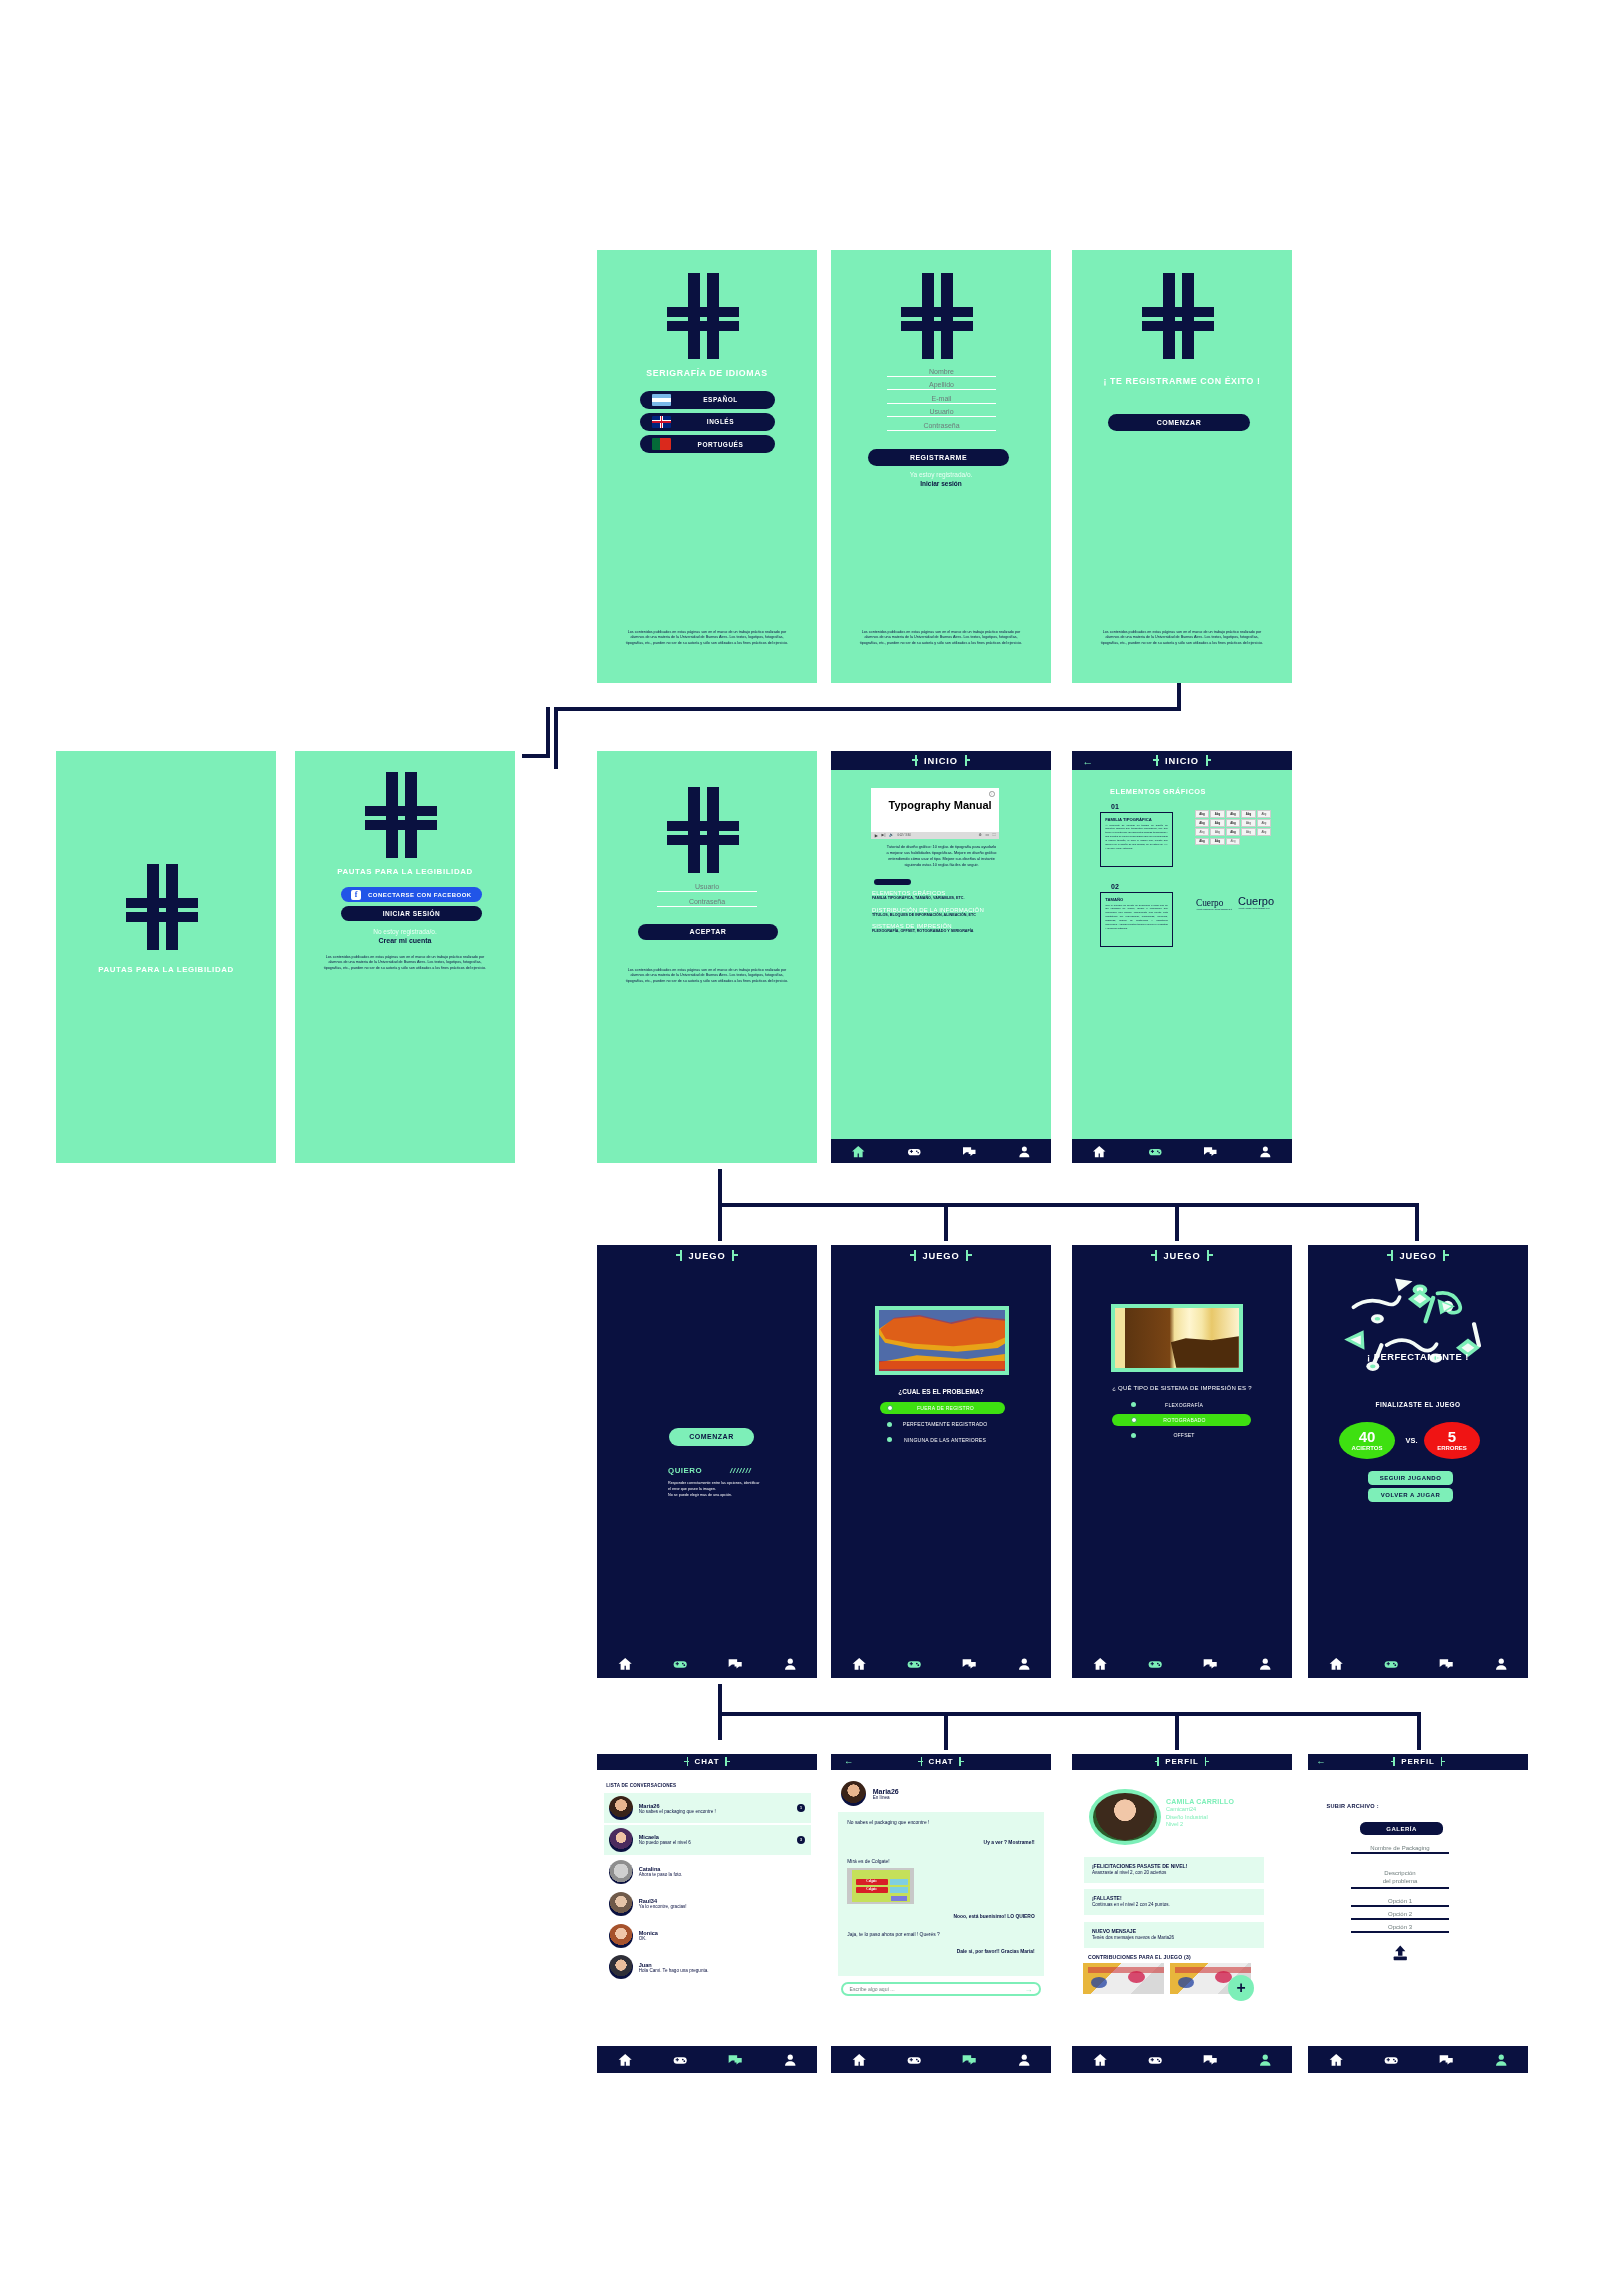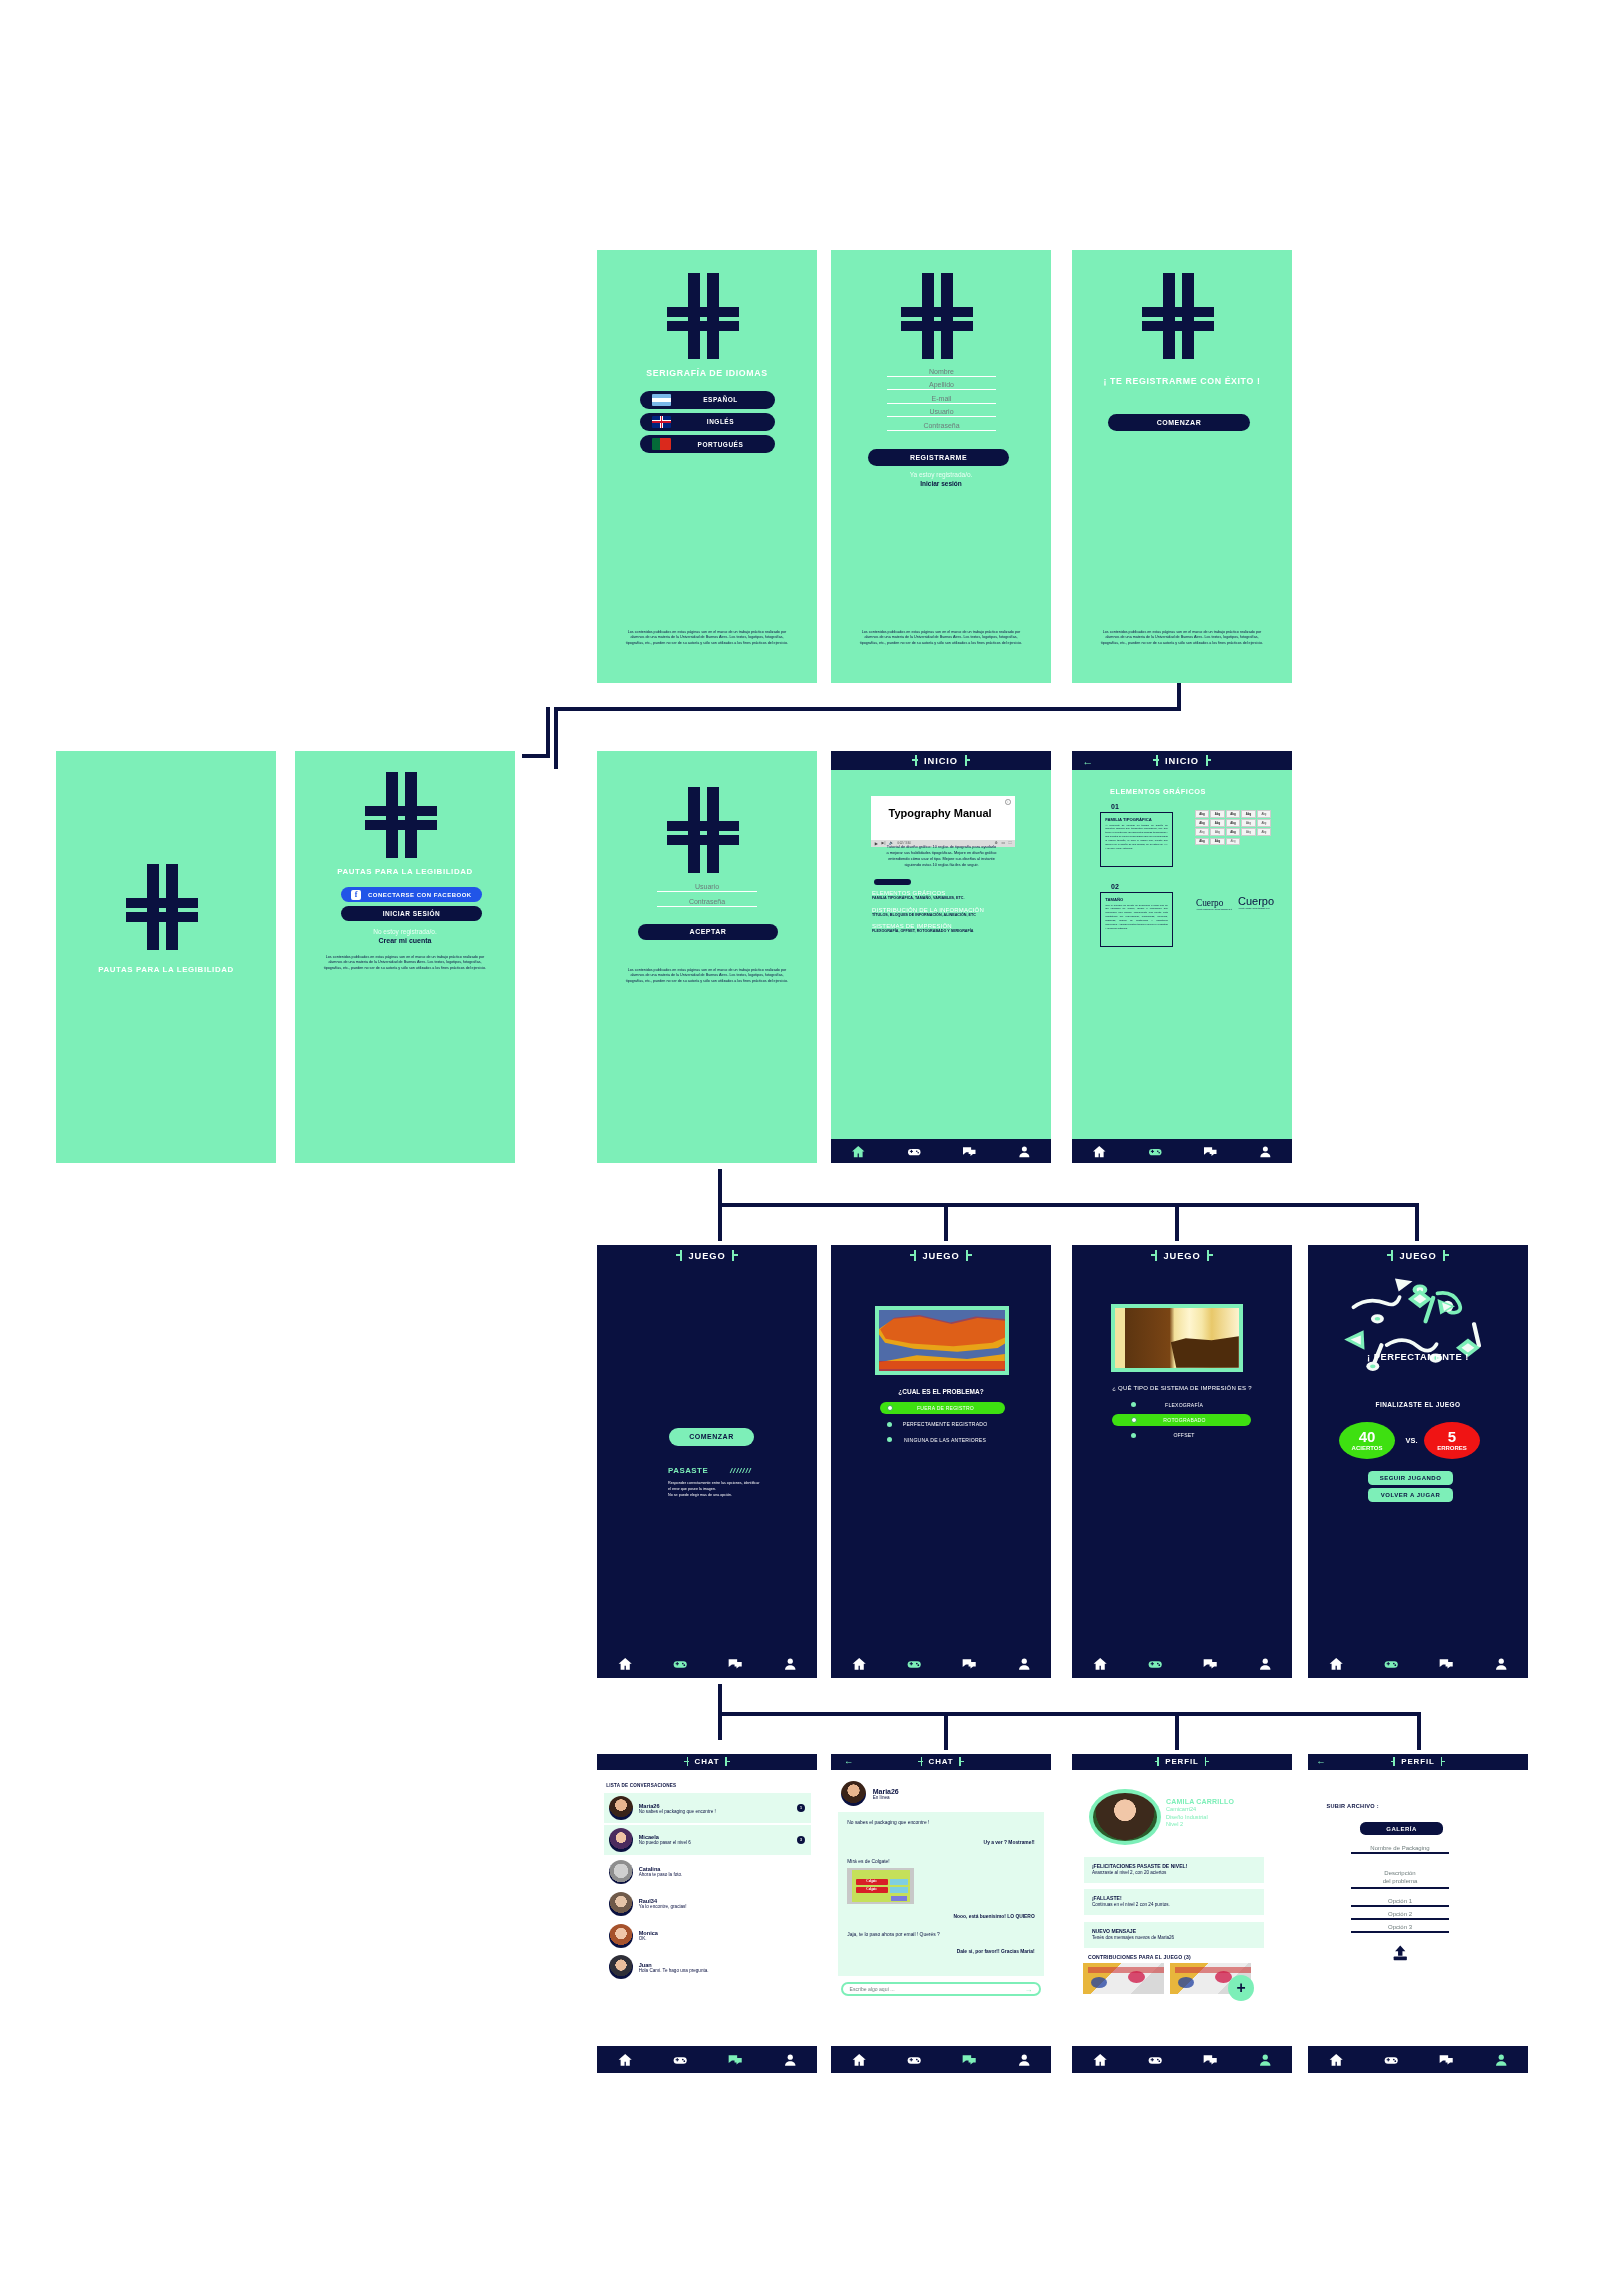--- a/index.html
+++ b/index.html
@@ -232,21 +232,21 @@
     <span class="hdr-mark" style="width:8.3px;height:11px;">
       <span style="left:3.2px;top:0;width:1.9px;height:11px;"></span>
         <span style="left:0;top:4.2px;width:5.6px;height:1.9px;"></span>
     </span>
     <span class="hdr-title" style="font-size:9.3px;margin:0 3.7px;">INICIO</span>
     <span class="hdr-mark" style="width:8.3px;height:11px;">
       <span style="left:3.2px;top:0;width:1.9px;height:11px;"></span>
         <span style="left:3.2px;top:4.2px;width:5.6px;height:1.9px;"></span>
     </span>
   </div>
-  <div style="position:absolute;left:40px;top:37px;width:144px;height:51px;background:#fff;margin-top:8px;">
+  <div style="position:absolute;left:40px;top:37px;width:128px;height:51px;background:#fff;">
     <div style="position:absolute;left:17.6px;top:12px;width:106px;font-size:11px;font-weight:bold;line-height:1.05;color:#000;">Typography Manual</div>
     <span style="position:absolute;right:4.2px;top:3.2px;width:5.6px;height:5.6px;border:0.5px solid #999;border-radius:50%;font-size:3.7px;color:#999;text-align:center;line-height:5.1px;">i</span>
     <div style="position:absolute;left:0;right:0;bottom:0;height:7.4px;background:#dcdcdc;display:flex;align-items:center;padding:0 3.7px;gap:3.7px;">
       <span style="color:#444;font-size:4.2px;">▶</span>
       <span style="color:#444;font-size:3.7px;">▶|</span>
       <span style="color:#444;font-size:3.7px;">🔊</span>
       <span style="color:#444;font-size:2.8px;">0:02 / 3:34</span>
       <span style="flex:1"></span>
       <span style="color:#444;font-size:3.7px;">⚙</span>
       <span style="color:#444;font-size:3.7px;">▭</span>
@@ -377,21 +377,21 @@
       <span style="left:3.2px;top:0;width:1.9px;height:11px;"></span>
         <span style="left:0;top:4.2px;width:5.6px;height:1.9px;"></span>
     </span>
     <span class="hdr-title" style="font-size:9.3px;margin:0 3.7px;">JUEGO</span>
     <span class="hdr-mark" style="width:8.3px;height:11px;">
       <span style="left:3.2px;top:0;width:1.9px;height:11px;"></span>
         <span style="left:3.2px;top:4.2px;width:5.6px;height:1.9px;"></span>
     </span>
   </div>
   <div class="pill mintbg" style="position:absolute;left:72px;top:183px;width:85px;height:17.6px;font-size:7px;">COMENZAR</div>
-  <div style="position:absolute;left:71px;top:221px;color:#7defb8;font-size:7.9px;font-weight:bold;letter-spacing:0.5px;">PASASTE</div>
+  <div style="position:absolute;left:71px;top:221px;color:#7defb8;font-size:7.9px;font-weight:bold;letter-spacing:0.5px;">QUIERO</div>
   <div class="slash" style="position:absolute;left:133px;top:221px;font-size:7.9px;">///////</div>
   <div style="position:absolute;left:71px;top:236px;width:93px;color:#fff;font-size:3.7px;line-height:1.6;white-space:pre-line;">Responder correctamente entre las opciones, identificar el error que posee la imagen.
 No se puede elegir mas de una opción.</div>
   <div class="bnav" style="height:28px;">
     <svg width="20.4" height="15.7" viewBox="0 0 24 24" fill="#ffffff">
         <path d="M12 3 2 12h3v9h6v-6h2v6h6v-9h3z"></path>
       </svg>
     <svg width="20.4" height="15.7" viewBox="0 0 24 24" fill="#7defb8">
         <rect x="2" y="8" width="20" height="10" rx="5"></rect>
         <rect x="5" y="11" width="5" height="1.6" fill="#0a1140"></rect>

